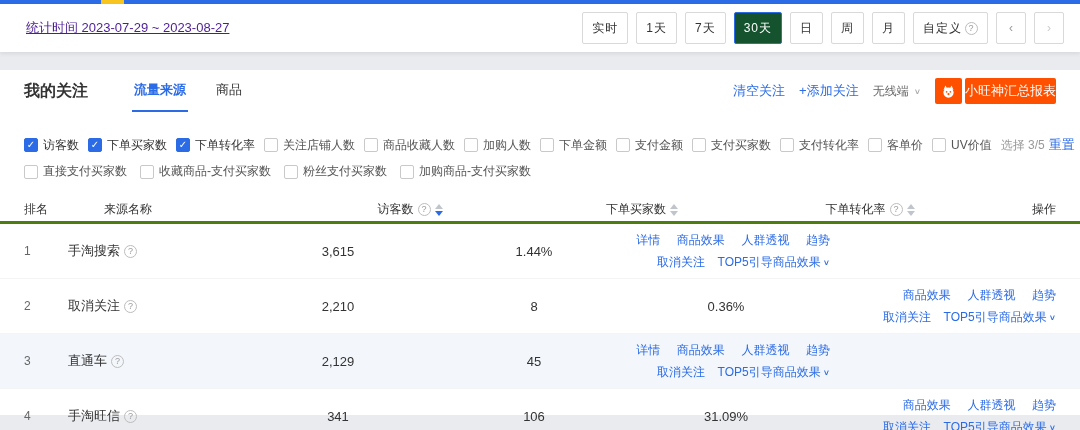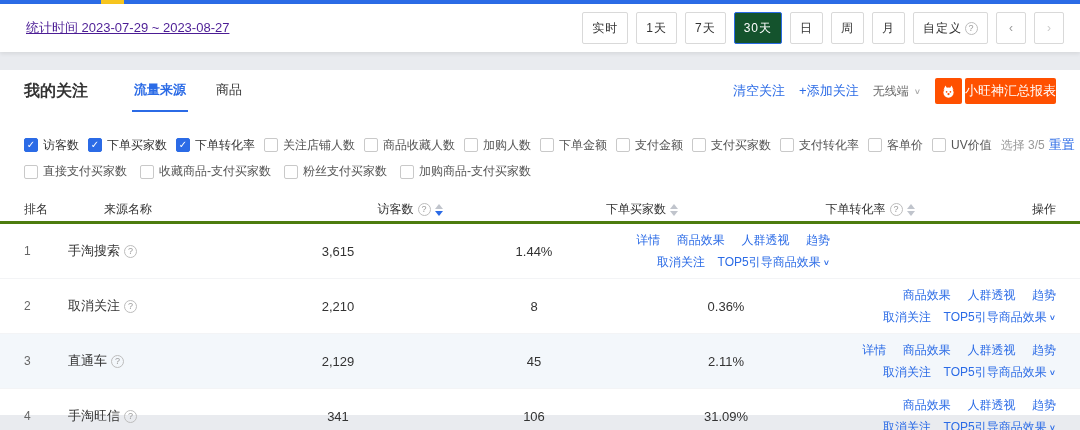--- a/index.html
+++ b/index.html
@@ -302,21 +302,20 @@
     </div>
 
     <div class="trow tbody-row striped">
       <span class="rank">3</span>
       <span class="src-name">
         <span>直通车</span>
         <span class="help-ic">?</span>
       </span>
       <span class="col-c">2,129</span>
       <span class="col-c">45</span>
-      <span class="col-c">2.11%</span>
       <span class="actions">
         <div class="l1">
           <a>详情</a>
           <a>商品效果</a>
           <a>人群透视</a>
           <a>趋势</a>
         </div>
         <div class="l2">
           <a>取消关注</a>
           <a><span>TOP5引导商品效果</span><span class="chev">∨</span></a>

